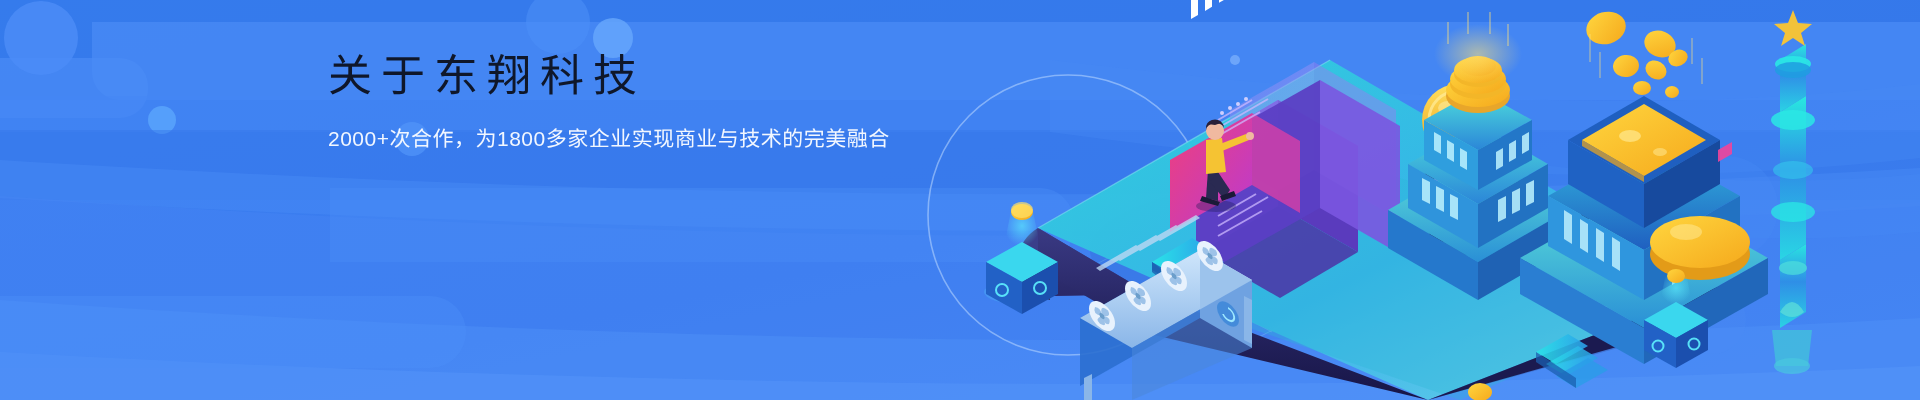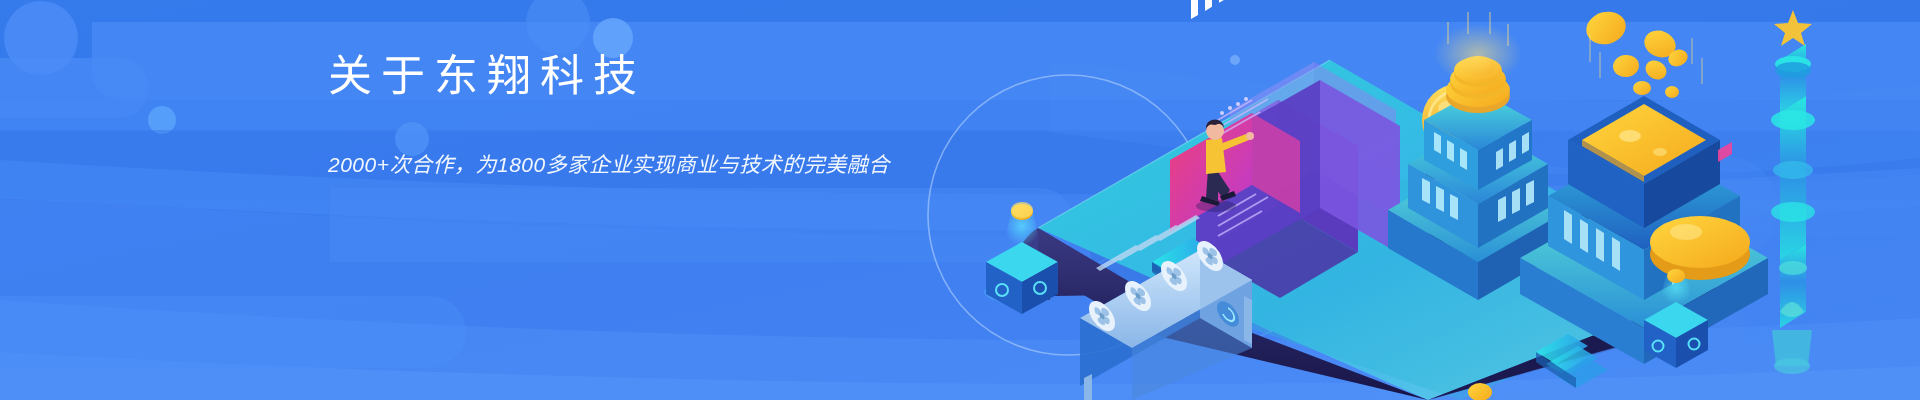--- a/index.html
+++ b/index.html
@@ -29,35 +29,35 @@
     position: absolute;
     left: 328px;
     top: 52px;
     width: 640px;
     z-index: 40;
   }
   #headline {
     font-size: 44px;
     line-height: 1.1;
     letter-spacing: 9px;
-    color: #ffffff;
+    color: #0f172a;
     font-weight: 400;
-    margin: 0 0 52px 0;
+    margin: 0 0 26px 0;
     white-space: nowrap;
   }
   .sub {
     font-size: 21px;
     line-height: 1.2;
     letter-spacing: 0.5px;
     color: #f2f7ff;
     font-weight: 400;
     margin: 0 0 33px 0;
     white-space: nowrap;
   }
-  .sub.last { margin-bottom: 0; font-style: italic; }
+  .sub.last { margin-bottom: 0; }
 
   
   #art {
     position: absolute;
     right: 0;
     top: 0;
     width: 1020px;
     height: 400px;
     z-index: 30;
     pointer-events: none;

